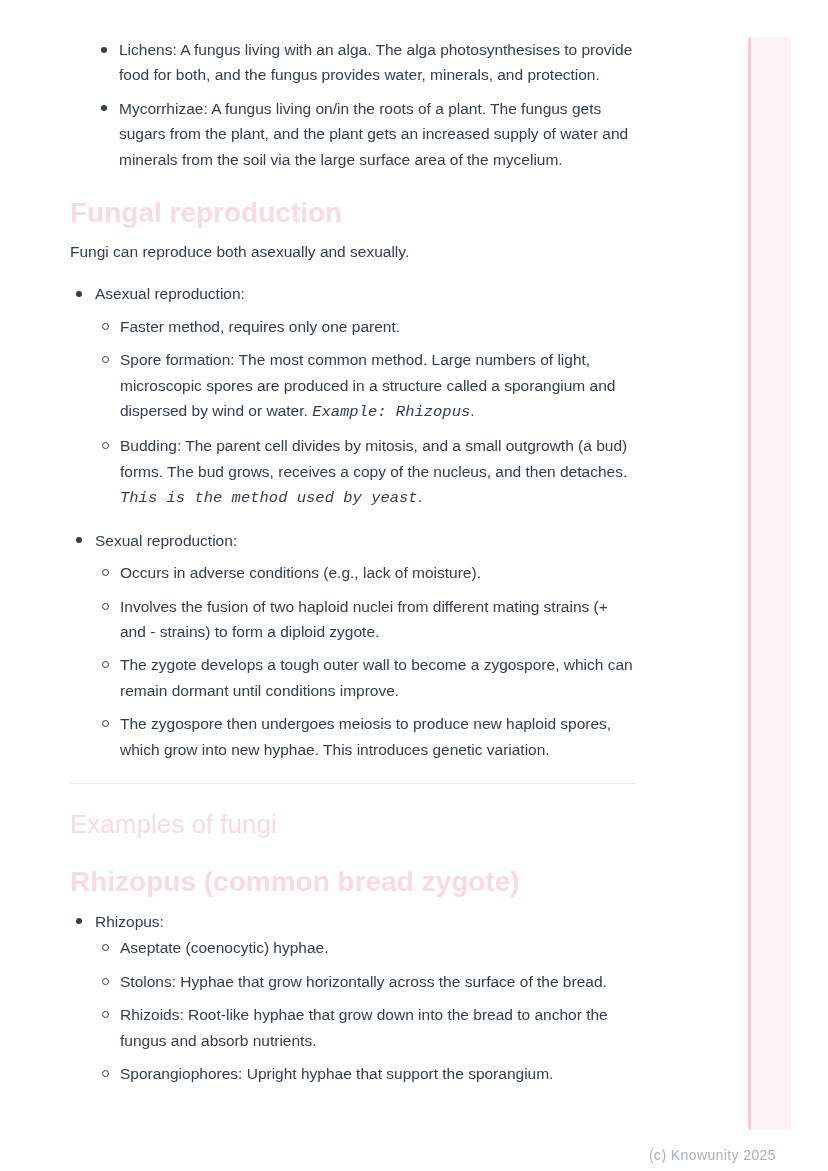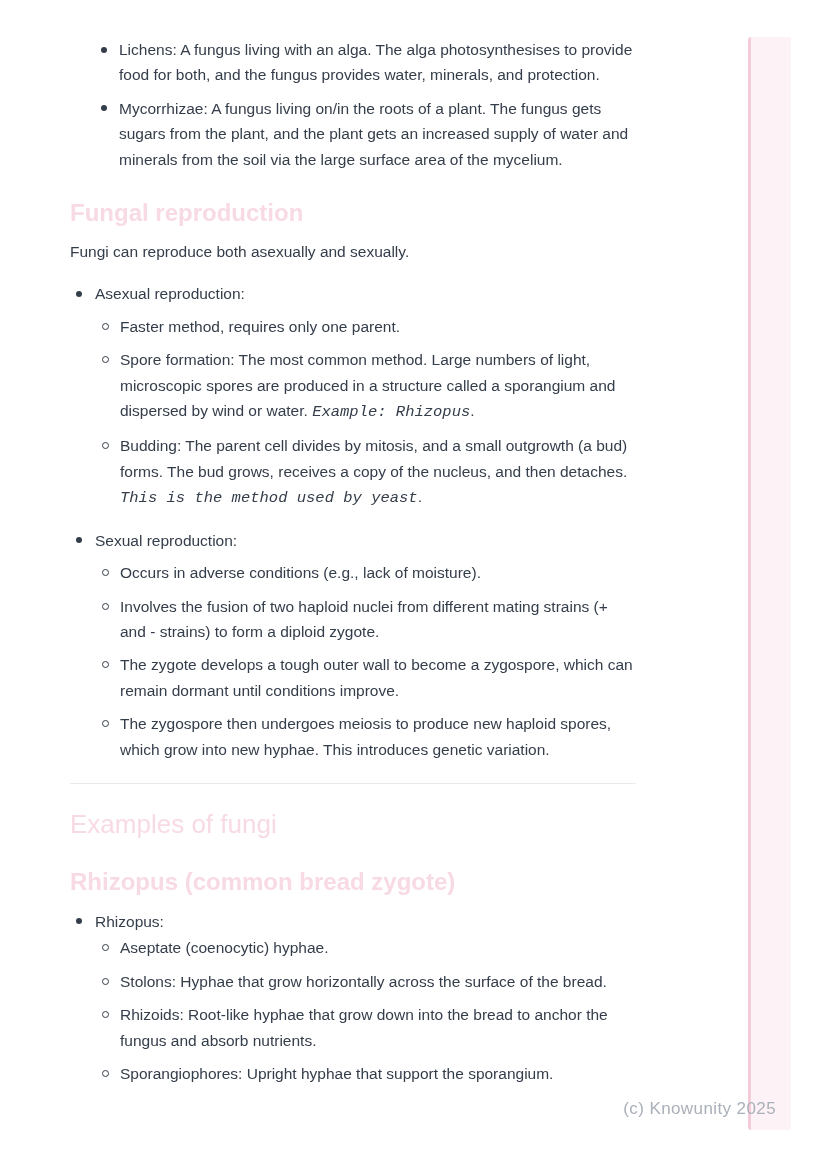--- a/index.html
+++ b/index.html
@@ -29,21 +29,21 @@
 
   h1.pink-heading {
     font-size: 26px;
     line-height: 33px;
     font-weight: 400;
     color: #f8dae5;
     margin-top: 24px;
     margin-bottom: 0;
   }
   h2.pink-heading {
-    font-size: 24px;
+    font-size: 28px;
     line-height: 27px;
     font-weight: 700;
     color: #f8dae5;
     margin-top: 27px;
     margin-bottom: 0;
   }
   .para { margin-top: 13px; }
 
   .list { margin-top: 17px; }
   .list .li {
@@ -91,23 +91,23 @@
     left: 748px;
     top: 37px;
     width: 43px;
     height: 1093px;
     background: #fdf3f7;
     border-left: 3px solid #f4cbd9;
     border-radius: 3px 2px 2px 3px;
   }
   .watermark {
     position: absolute;
-    top: 1102px;
+    top: 1148px;
     right: 52px;
-    font-size: 17px;
+    font-size: 14px;
     line-height: 14px;
     letter-spacing: 0.4px;
     color: #aab0b9;
     z-index: 2;
   }
 </style>
 </head>
 <body>
 
 <div class="page">

